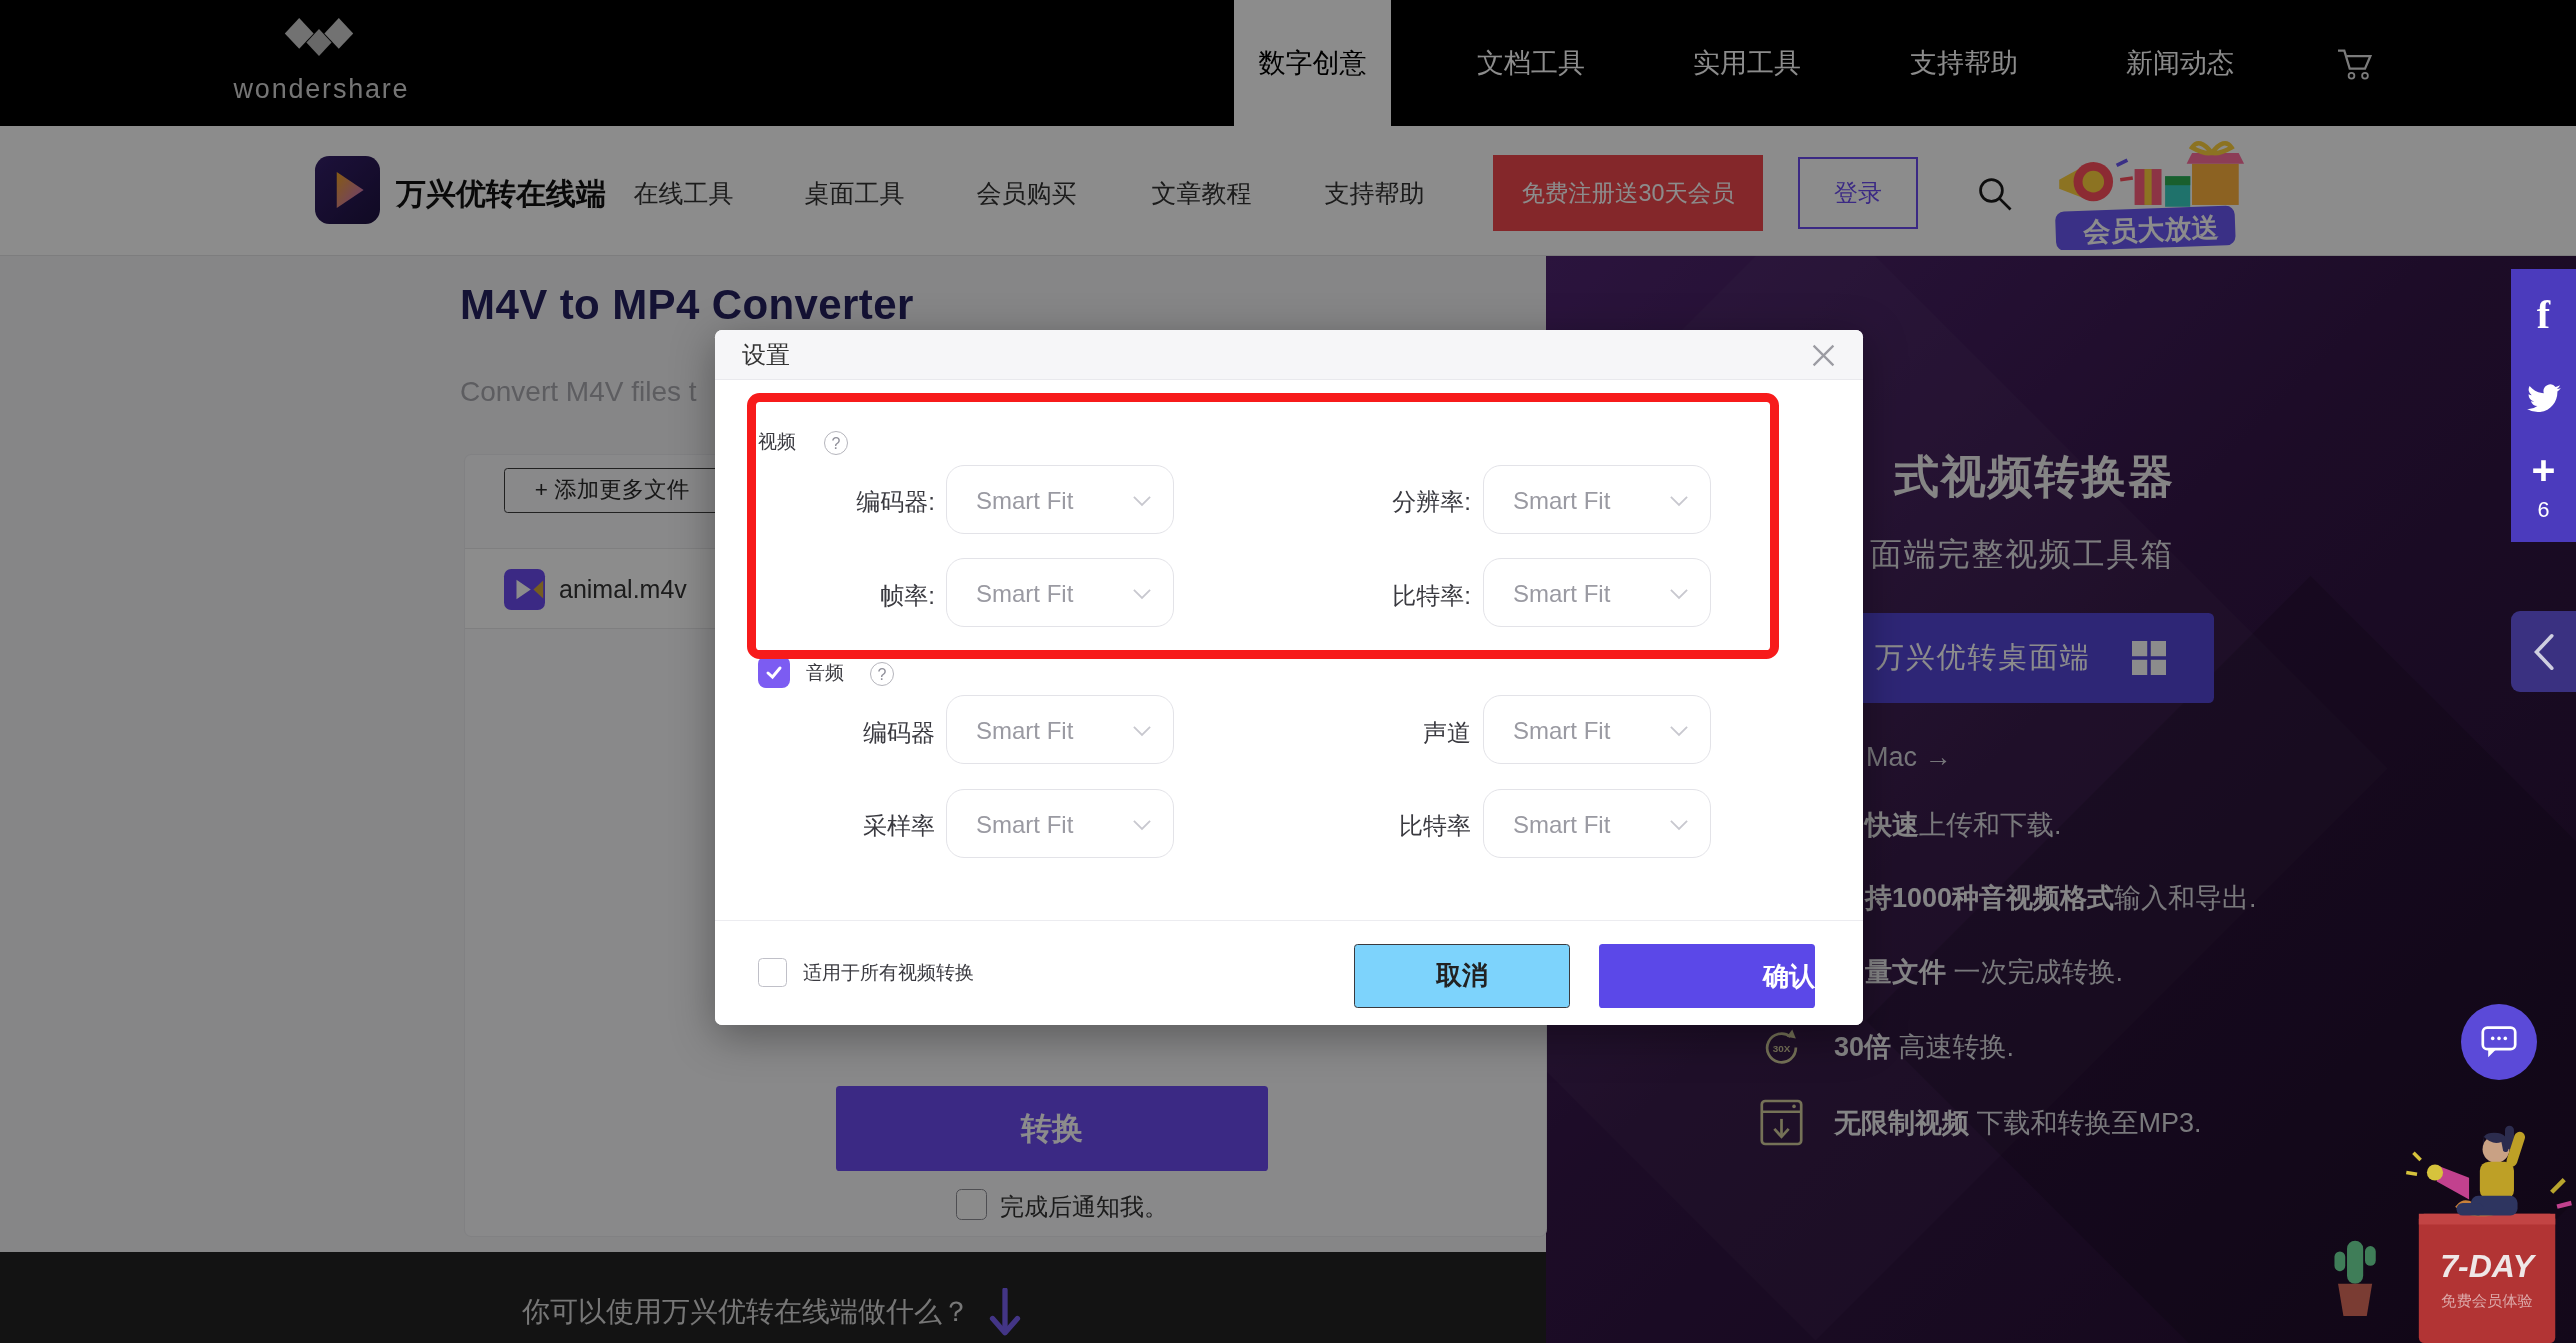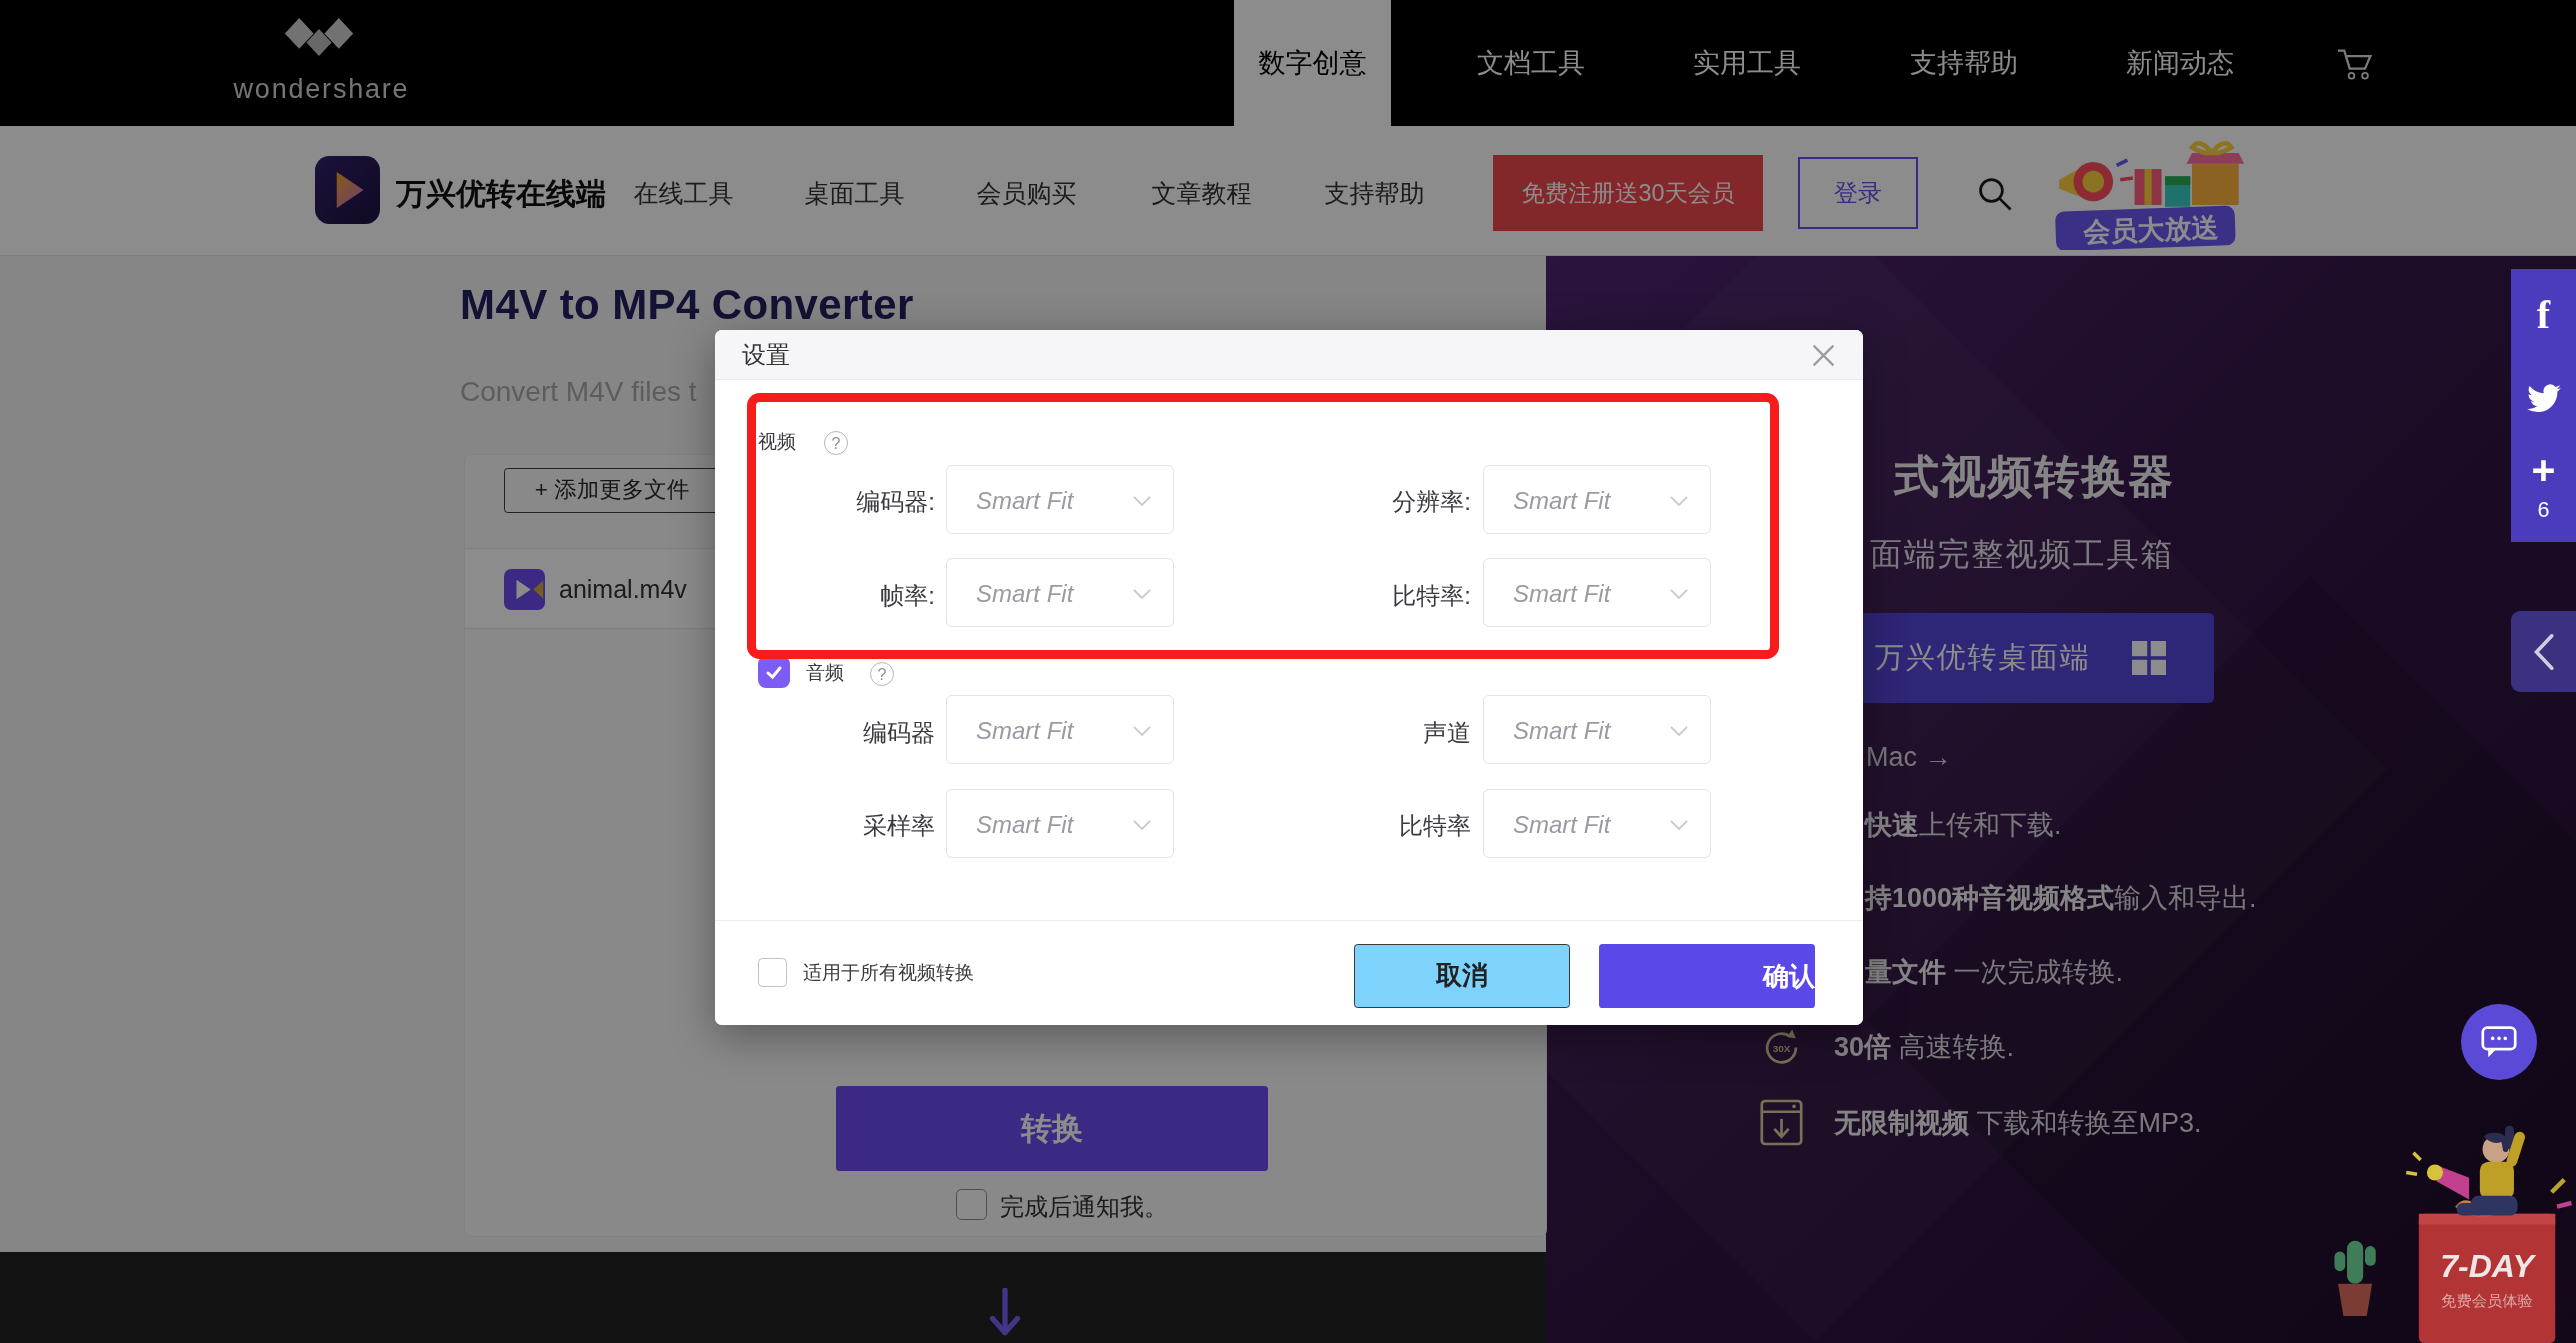--- a/index.html
+++ b/index.html
@@ -47,21 +47,21 @@
   .collapse{left:2511px;top:611px;width:65px;height:81px;background:#3a3181;border-radius:9px 0 0 9px;z-index:55;display:flex;align-items:center;justify-content:center;}
   .chatbub{left:2461px;top:1004px;width:76px;height:76px;background:#5b4ad8;border-radius:50%;z-index:55;display:flex;align-items:center;justify-content:center;}
   
   .modal{left:715px;top:330px;width:1148px;height:695px;background:#fff;border-radius:7.2px;z-index:60;
          box-shadow:0 10.8px 43px rgba(0,0,0,0.35);}
   .mhead{left:715px;top:330px;width:1148px;height:50px;background:#f6f6f8;border-bottom:0.9px solid #e9e9ed;border-radius:7.2px 7.2px 0 0;box-sizing:border-box;z-index:61;}
   .mtitle{font-size:24px;color:#333;line-height:50px;}
   .slabel{font-size:19px;color:#3a3a40;z-index:61;}
   .help{width:24px;height:24px;border:1.8px solid #b5b5bc;border-radius:50%;color:#90909a;font-size:16px;line-height:24px;text-align:center;z-index:61;box-sizing:border-box;}
   .flabel{width:198px;text-align:right;font-size:24px;color:#3a3a40;z-index:61;}
-  .dd{width:228px;height:69px;border:1.8px solid #e3e3e8;border-radius:6px;background:#fff;z-index:61;box-sizing:border-box;font-style:italic;}
+  .dd{width:228px;height:69px;border:1.8px solid #e3e3e8;border-radius:18px;background:#fff;z-index:61;box-sizing:border-box;}
   .dd-val{position:absolute;left:29px;top:20.7px;font-size:24px;color:#9a9aa2;}
   .acb{width:32px;height:32px;background:#7c5cf2;border-radius:8px;z-index:61;display:flex;align-items:center;justify-content:center;}
   .mfoot{left:715px;top:920px;width:1148px;height:105px;border-top:0.9px solid #ececf0;z-index:61;box-sizing:border-box;background:#fff;border-radius:0 0 7.2px 7.2px;}
   .fcb{left:758px;top:958px;width:29px;height:29px;border:1.8px solid #c0c0c8;border-radius:4.5px;background:#fff;z-index:62;box-sizing:border-box;}
   .btn-cancel{left:1354px;top:944px;width:216px;height:64px;background:#7dd3fc;border:1.8px solid #3a3a3e;border-radius:3.6px;color:#222;font-size:26px;font-weight:bold;text-align:center;line-height:60px;z-index:62;box-sizing:border-box;}
   .btn-confirm{left:1599px;top:944px;width:216px;height:64px;background:#5b48e8;border-radius:3.6px;color:#fff;font-size:26px;font-weight:bold;text-align:right;line-height:64px;z-index:62;}
   .redbox{left:747px;top:393px;width:1032px;height:266px;border:9px solid #f71b1b;border-radius:12.6px;z-index:70;box-sizing:border-box;}
   .ctr{display:flex;align-items:center;justify-content:center;}
 </style>
 </head>
@@ -158,20 +158,21 @@
     </svg>
   </div>
   <div class="abs filename" style="left:94px;top:26px;">animal.m4v</div>
 </div>
 
 <div class="abs convert" style="left:836px;top:1086px;width:432px;height:85px;line-height:85px;z-index:2;">转换</div>
 <div class="abs cb" style="left:956px;top:1189px;width:31px;height:31px;z-index:2;"></div>
 <div class="abs notify" style="left:1000px;top:1191px;z-index:2;">完成后通知我。</div>
 
 <div class="abs bottomstrip">
+  <div class="abs bq" style="left:522px;top:41px;">你可以使用万兴优转在线端做什么？</div>
   <div class="abs" style="left:989px;top:36px;">
     <svg width="32" height="54" viewBox="0 0 36 60">
       <line x1="18" y1="2" x2="18" y2="46" stroke="#7a61f5" stroke-width="6" stroke-linecap="round"></line>
       <polyline points="4,34 18,50 32,34" fill="none" stroke="#7a61f5" stroke-width="6" stroke-linecap="round" stroke-linejoin="round"></polyline>
     </svg>
   </div>
 </div>
 
 <div class="abs panel">
   <div class="abs decor1"></div>

